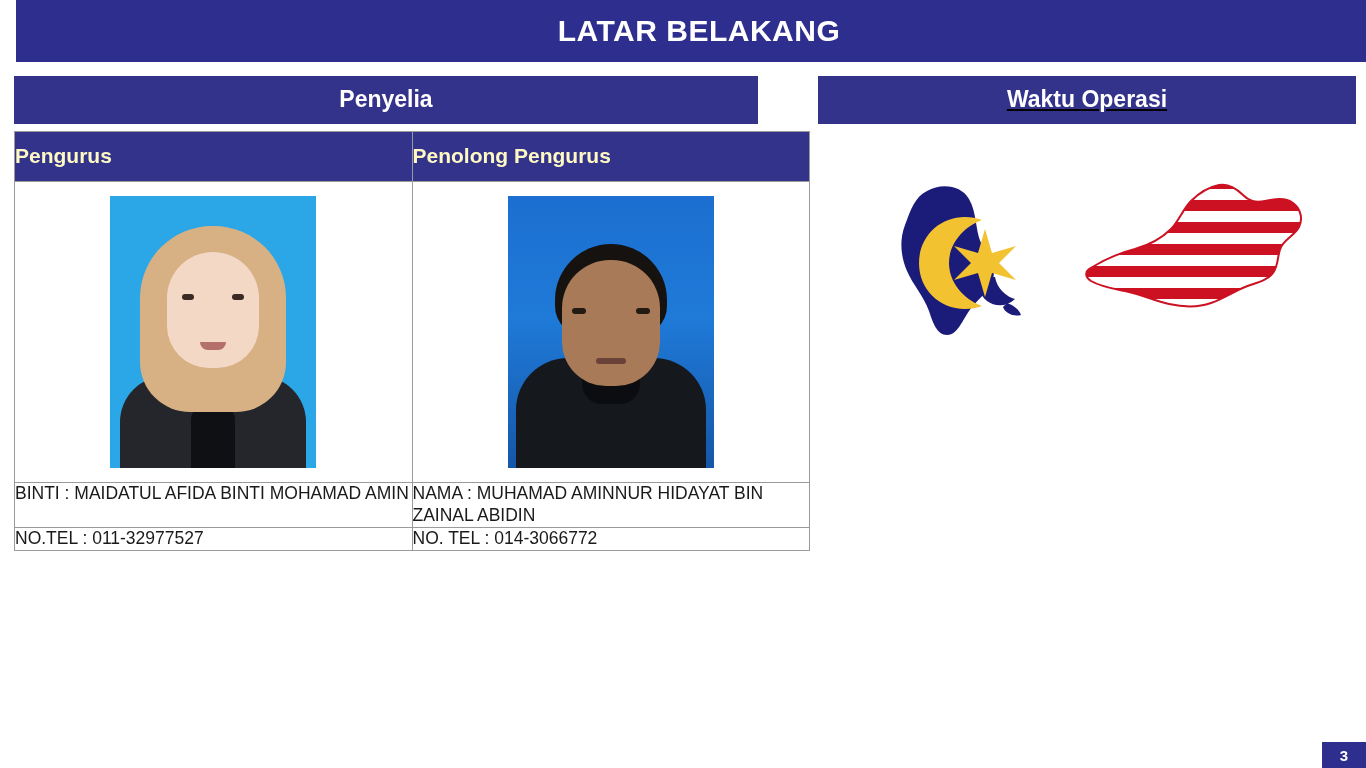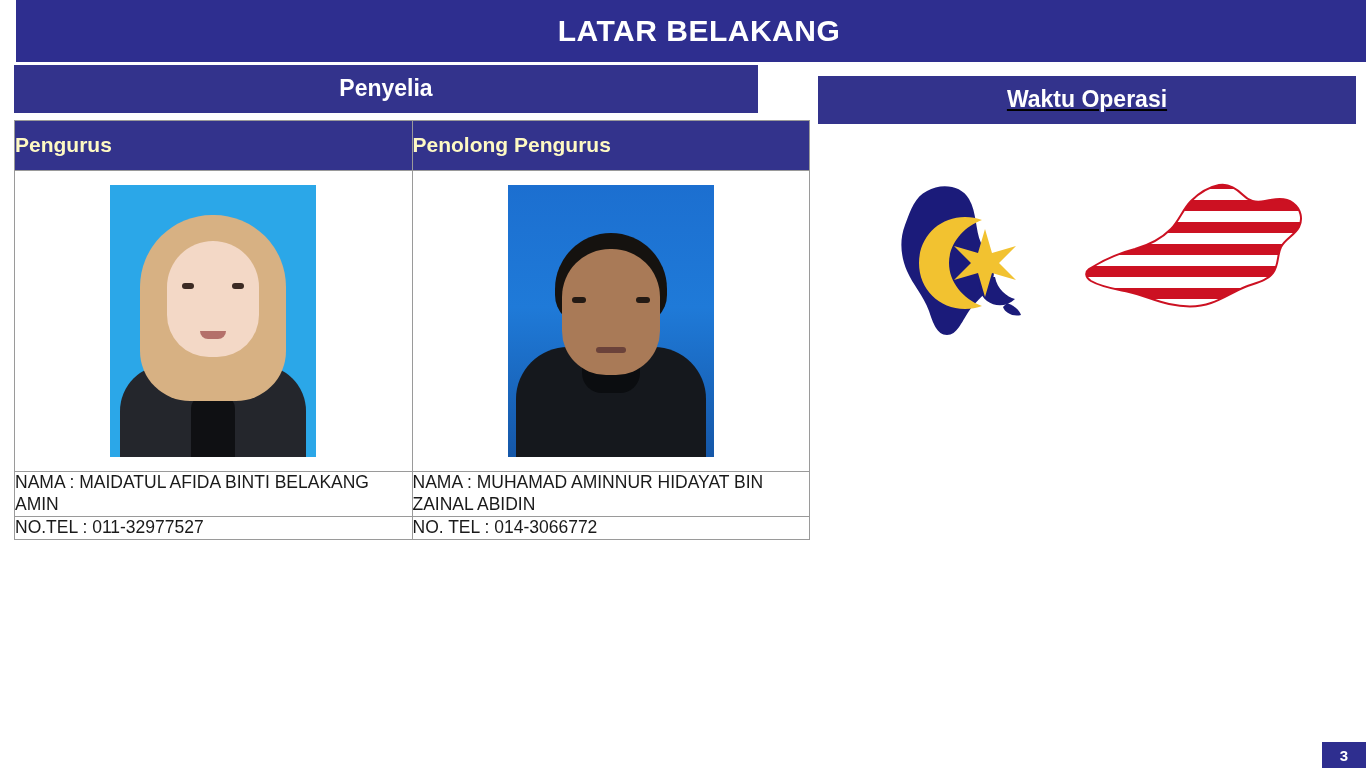--- a/index.html
+++ b/index.html
@@ -35,21 +35,21 @@
   .title-bar .title-text {
     color: #ffffff;
     font-size: 30px;
     font-weight: bold;
     letter-spacing: 0.5px;
   }
   
   .left-col {
     position: absolute;
     left: 14px;
-    top: 65px;
+    top: 76px;
     width: 744px;
   }
   .section-header {
     background: #33338c;
     color: #ffffff;
     font-size: 23px;
     font-weight: bold;
     text-align: center;
     padding: 10px 0 11px 0;
     box-sizing: border-box;
@@ -315,21 +315,21 @@
               <div class="p2-collar"></div>
               <div class="p2-hair"></div>
               <div class="p2-face"></div>
               <div class="p2-eye l"></div>
               <div class="p2-eye r"></div>
               <div class="p2-mouth"></div>
             </div>
           </td>
         </tr>
         <tr>
-          <td class="info-cell">NAMA : MAIDATUL AFIDA BINTI BELAKANG AMIN</td>
+          <td class="info-cell">BINTI : MAIDATUL AFIDA BINTI MOHAMAD AMIN</td>
           <td class="info-cell">NAMA : MUHAMAD AMINNUR HIDAYAT BIN ZAINAL ABIDIN</td>
         </tr>
         <tr>
           <td class="info-cell">NO.TEL : 011-32977527</td>
           <td class="info-cell">NO. TEL : 014-3066772</td>
         </tr>
       </tbody>
     </table>
   </div>
 

